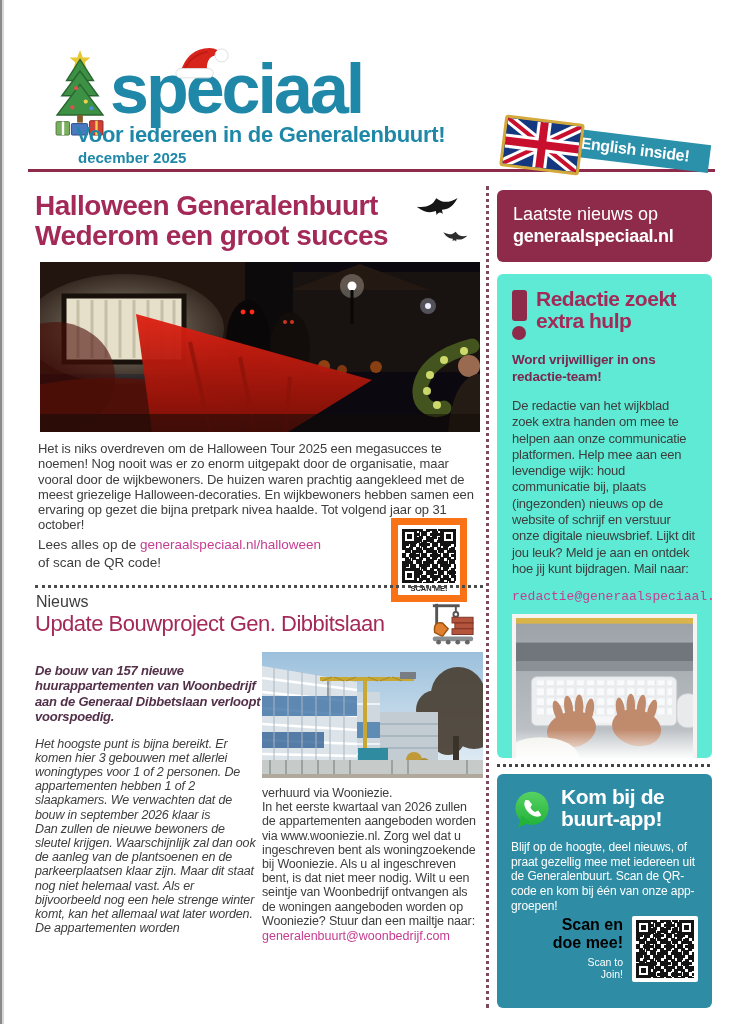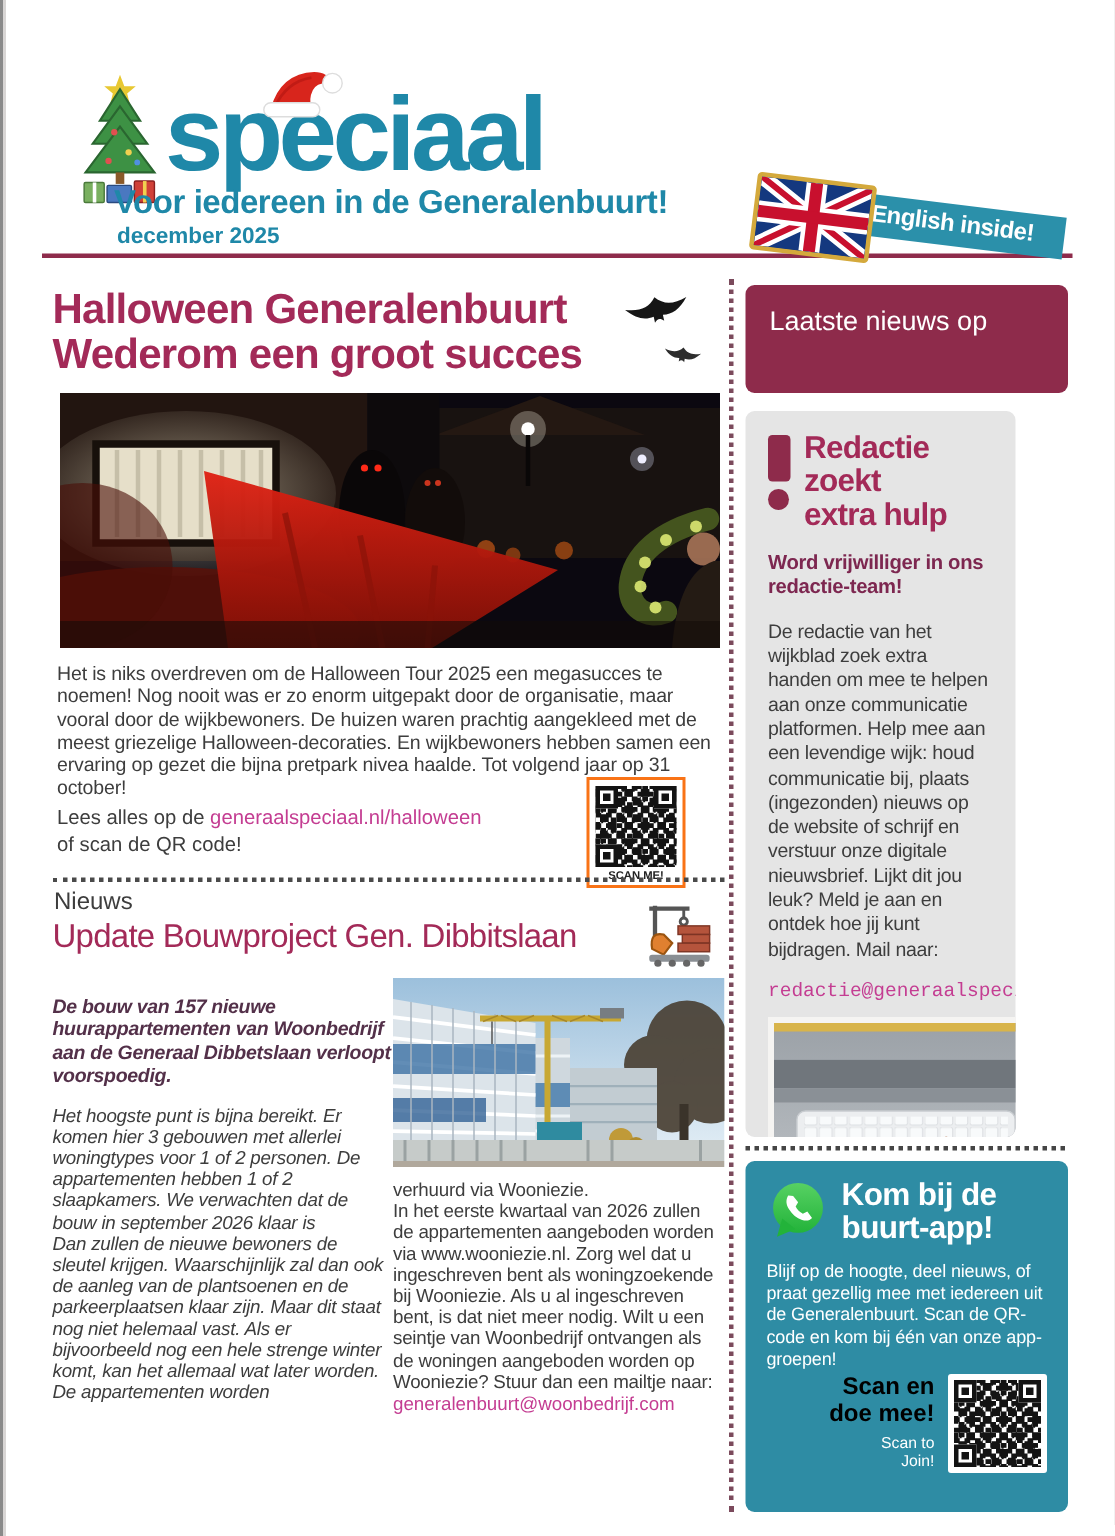--- a/index.html
+++ b/index.html
@@ -26,21 +26,21 @@
 
   
   .h1{left:35px;top:191px;color:#a32a58;font-size:28px;font-weight:bold;line-height:1.06;letter-spacing:-.5px;}
   .bat1{left:414px;top:197px;width:48px;transform:rotate(-12deg);}
   .bat2{left:441px;top:231px;width:28px;transform:rotate(8deg);opacity:.92;}
   .halloween-photo{left:40px;top:262px;width:440px;height:170px;}
   .body-text{color:#3d3d3d;}
   .hal-body{left:38px;top:441px;width:442px;font-size:13px;line-height:15.3px;letter-spacing:-.1px;}
   .lees{left:38px;top:536px;width:360px;font-size:13.5px;line-height:17.5px;}
   .maglink{color:#c43d92;text-decoration:none;}
-  .qr-box{background:#fff;border:2px solid #f97316;padding:4px 4px 1px;display:flex;flex-direction:column;align-items:center;}
+  .qr-box{background:#fff;border:7px solid #f97316;padding:4px 4px 1px;display:flex;flex-direction:column;align-items:center;}
   .qr-box1{left:391px;top:518px;}
   .qr{position:relative;background:
         repeating-conic-gradient(#131313 0 25%, transparent 0 50%),
         repeating-conic-gradient(#131313 0 25%, transparent 0 50%),#fff;
       background-size:7px 7px,11px 11px;background-position:0 0,3px 2px;}
   .qr .f{position:absolute;width:15px;height:15px;background:#fff;border:3px solid #131313;box-sizing:border-box;}
   .qr .f::after{content:"";position:absolute;inset:2px;background:#131313;}
   .f.tl{top:0;left:0}.f.tr{top:0;right:0}.f.bl{bottom:0;left:0}
   .qr-caption{font-size:7.5px;font-weight:bold;color:#222;padding:1px 0;}
   .dotted-h{border-top:3px dotted #4a4a4a;height:0;}
@@ -58,35 +58,35 @@
   .email1{font-size:12.5px;margin-top:1px;}
 
   
   .dotted-v{left:486px;top:186px;height:822px;width:0;border-left:3px dotted #7b4a5c;}
 
   
   .banner{left:497px;top:190px;width:215px;height:72px;background:#8e2b4b;border-radius:6px;
           box-sizing:border-box;padding:13px 16px;color:#fff;}
   .banner .l1{font-size:18px;line-height:22px;}
   .banner .l2{font-size:18px;line-height:23px;font-weight:bold;letter-spacing:-.3px;}
-  .gray-card{left:497px;top:274px;width:180px;height:484px;background:#e5e5e5;border-radius:6px;
+  .gray-card{left:497px;top:274px;width:215px;height:484px;background:#5eead4;border-radius:6px;
              box-sizing:border-box;padding:14px 15px;overflow:hidden;}
   .card-head{display:flex;gap:9px;}
   .excl{width:15px;flex:0 0 15px;padding-top:2px;}
   .excl .bar{width:15px;height:31px;background:#8e2b4b;border-radius:3px;}
   .excl .dot{width:14px;height:14px;background:#8e2b4b;border-radius:50%;margin-top:5px;}
   .card-title{color:#a32a58;font-size:21px;font-weight:bold;line-height:1.06;letter-spacing:-.5px;}
   .card-sub{margin-top:12px;color:#7d2750;font-size:13.5px;font-weight:bold;line-height:16.5px;letter-spacing:-.2px;}
   .card-body{margin-top:13px;font-size:13px;line-height:16.3px;letter-spacing:-.2px;}
   .card-link{margin-top:12px;font-size:13px;font-family:Liberation Mono, monospace;}
   .kb-photo{margin-top:10px;width:177px;height:140px;border:4px solid #f5f4f2;display:block;}
   .dot2{left:497px;top:764px;width:213px;border-top:3px dotted #454545;}
   .teal-card{left:497px;top:774px;width:215px;height:234px;background:#2e8ca4;border-radius:6px;
              box-sizing:border-box;padding:12px 14px;color:#fff;overflow:hidden;}
-  .teal-head{display:flex;gap:8px;align-items:flex-start;}
+  .teal-head{display:flex;gap:8px;align-items:flex-end;}
   .wa-icon{width:42px;height:42px;flex:0 0 42px;}
   .teal-title{font-size:21px;font-weight:bold;line-height:1.07;letter-spacing:-.4px;}
   .teal-body{margin-top:9px;font-size:12px;line-height:14.7px;letter-spacing:-.1px;}
   .teal-bottom{margin-top:3px;display:flex;justify-content:flex-end;align-items:flex-start;gap:9px;}
   .cta{color:#000000;font-size:16px;font-weight:bold;line-height:1.12;text-align:right;white-space:pre-line;}
   .cta-sub{color:#fff;font-size:10.5px;line-height:1.15;text-align:right;margin-top:4px;white-space:pre-line;}
   .qr-box2{background:#fff;border:none;border-radius:2px;padding:4px;}
 </style>
 </head>
 <body>
@@ -340,20 +340,21 @@
     </svg>
     <div class="col-body body-text prelines">verhuurd via Wooniezie.
 In het eerste kwartaal van 2026 zullen de appartementen aangeboden worden via www.wooniezie.nl. Zorg wel dat u ingeschreven bent als woningzoekende bij Wooniezie. Als u al ingeschreven bent, is dat niet meer nodig. Wilt u een seintje van Woonbedrijf ontvangen als de woningen aangeboden worden op Wooniezie? Stuur dan een mailtje naar:</div>
     <div class="email1"><a href="#" class="maglink">generalenbuurt@woonbedrijf.com</a></div>
   </div>
 
   <div class="abs dotted-v"></div>
 
   <div class="abs banner">
     <div class="l1">Laatste nieuws op</div>
+    <div class="l2">generaalspeciaal.nl</div>
   </div>
 
   <div class="abs gray-card">
     <div class="card-head">
       <div class="excl">
         <div class="bar"></div>
           <div class="dot"></div>
       </div>
       <div class="card-title">
         <div>Redactie zoekt</div>

